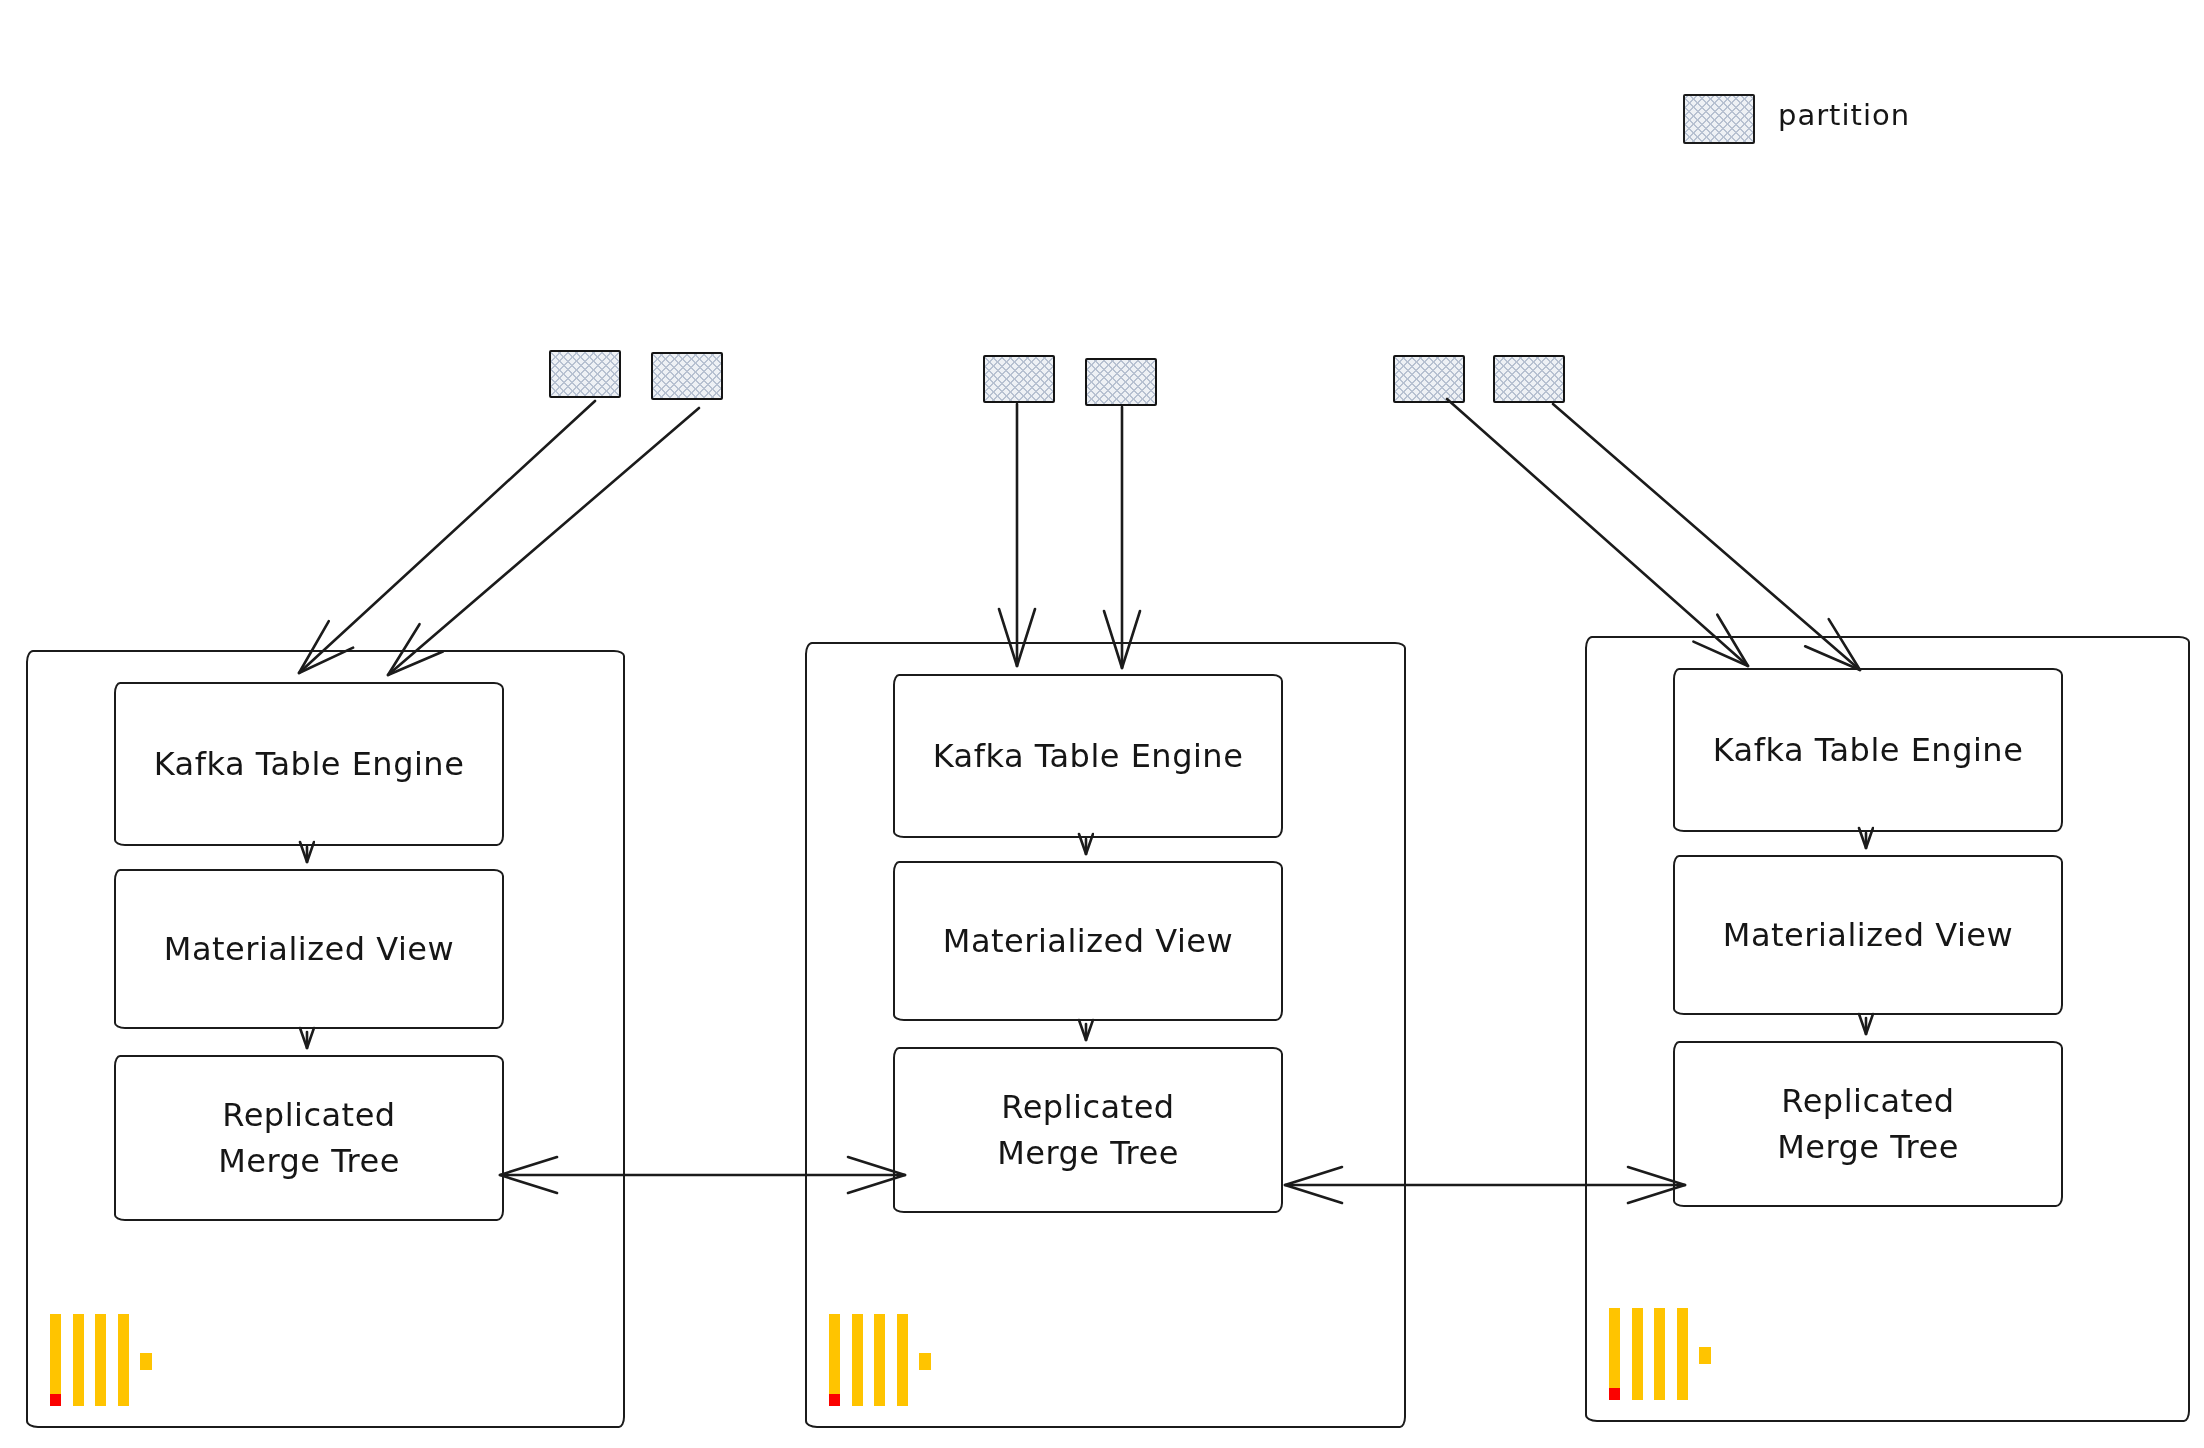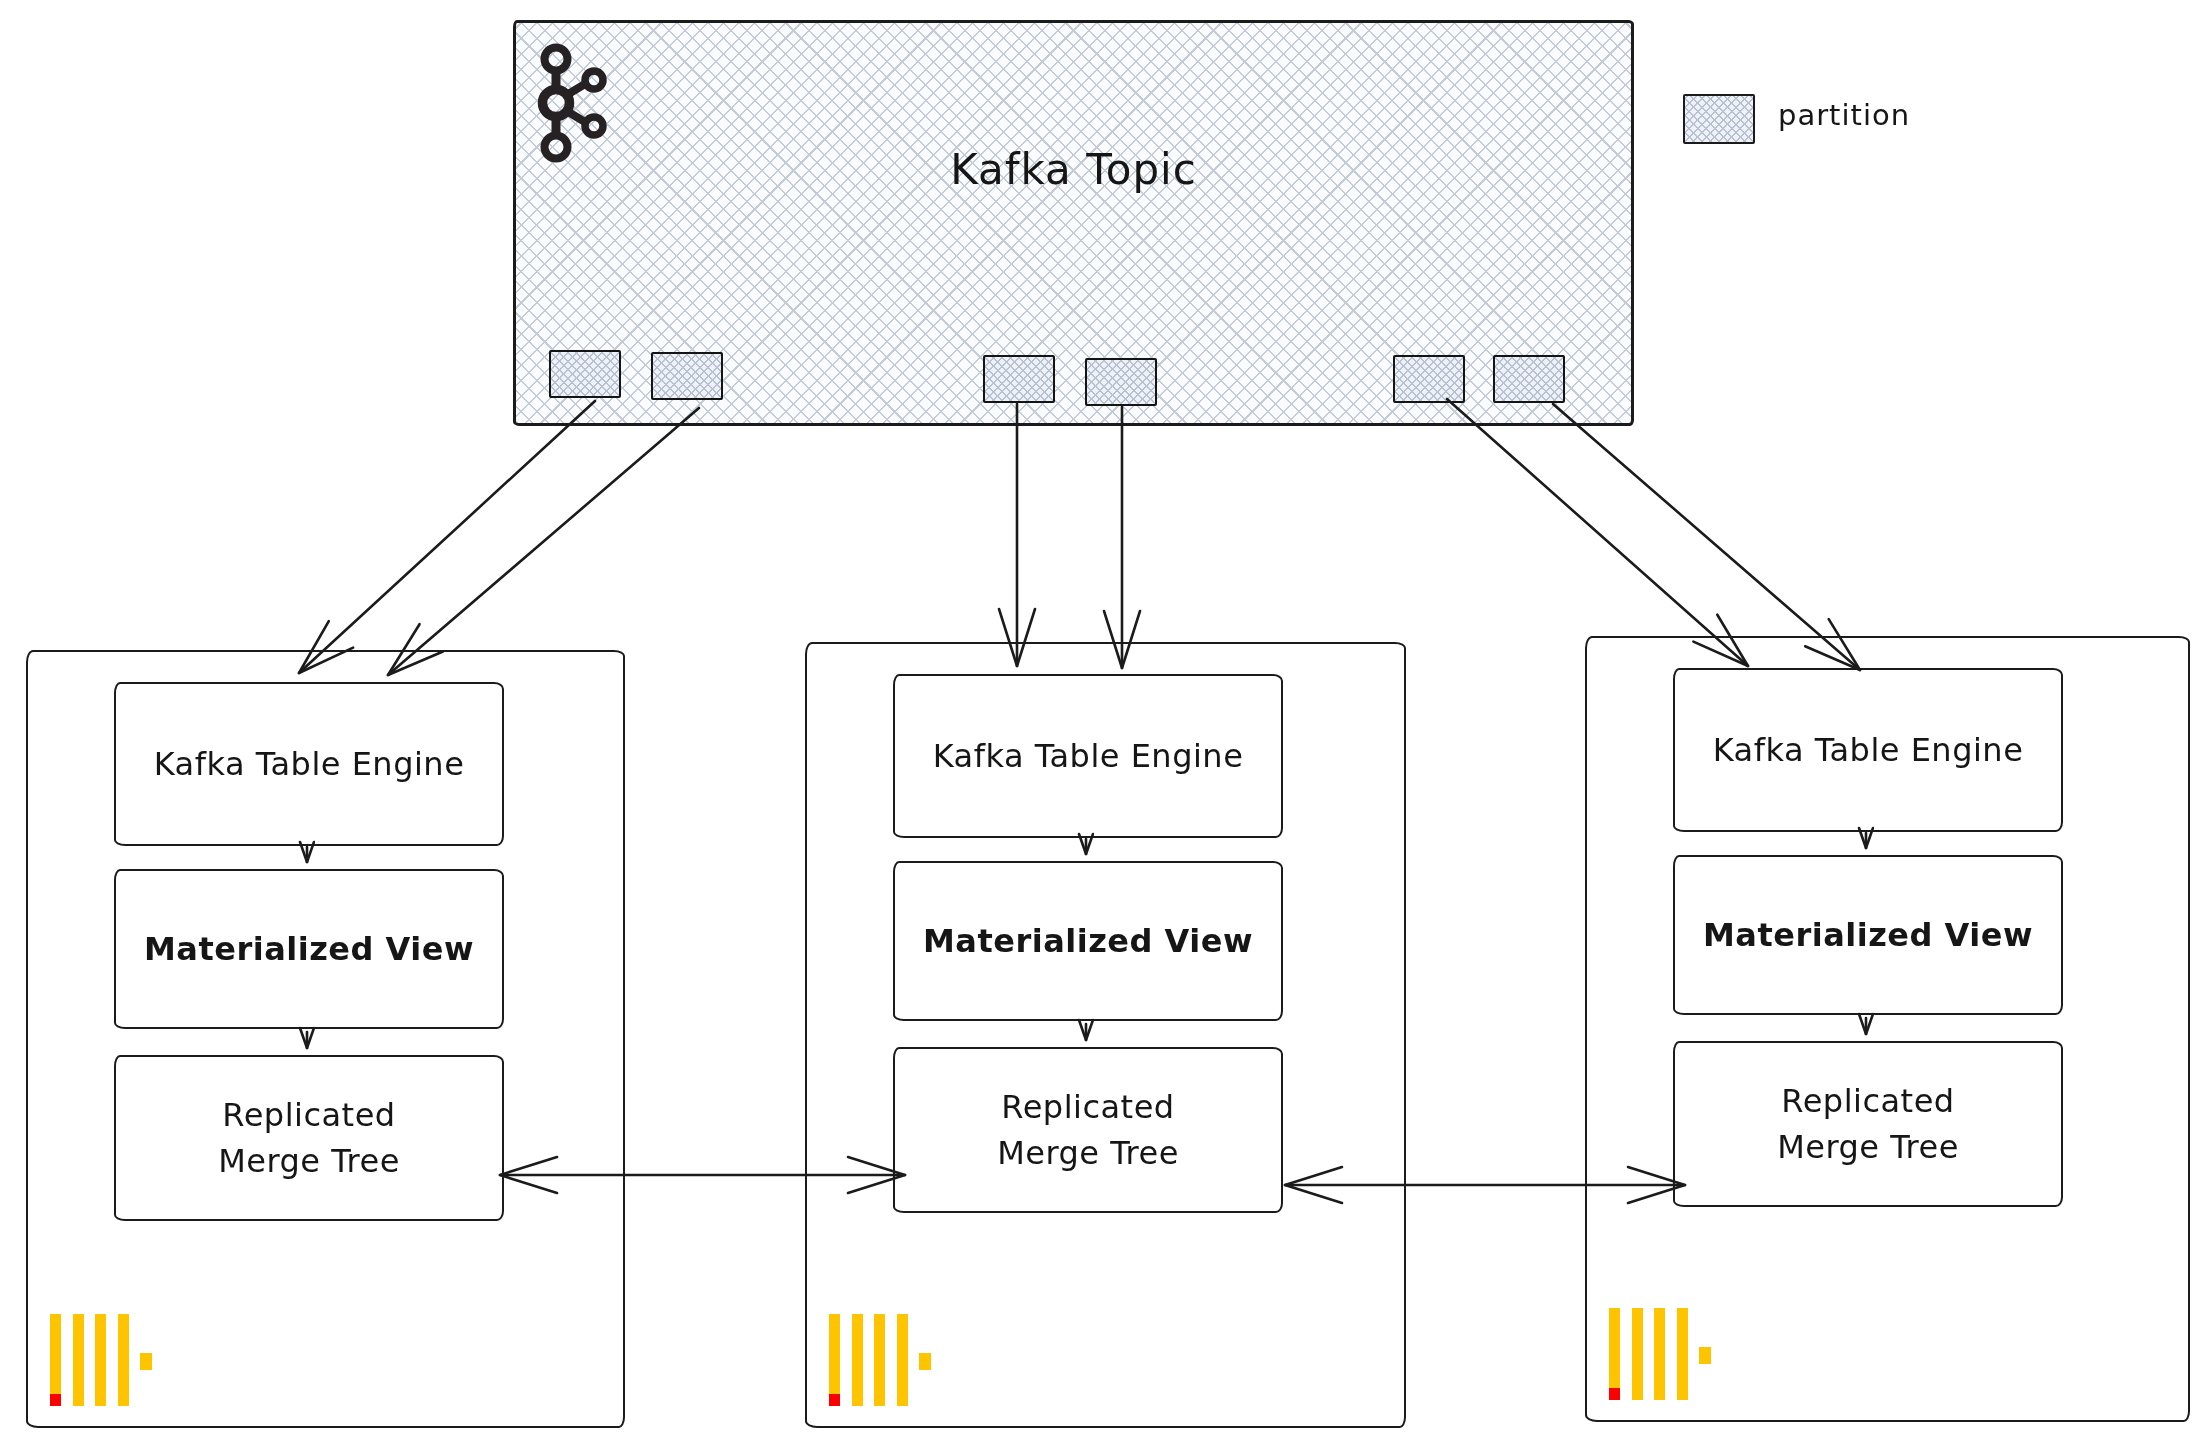--- a/index.html
+++ b/index.html
@@ -47,55 +47,39 @@
   #node1{left:26px;top:650px;width:599px;height:778px;}
   #node2{left:805px;top:642px;width:601px;height:786px;}
   #node3{left:1585px;top:636px;width:605px;height:786px;}
   .inner{
     position:absolute;left:86px;width:390px;box-sizing:border-box;
     border:2.6px solid #1b1b1b;border-radius:6px 10px 7px 11px/11px 7px 10px 6px;
     display:flex;align-items:center;justify-content:center;text-align:center;
     font-size:32px;letter-spacing:0.5px;background:#fff;
   }
   .kte{top:30px;height:164px;}
-  .mv{top:217px;height:160px;font-weight:bold;}
+  .mv{top:217px;height:160px;}
   .rmt{top:403px;height:166px;white-space:pre-line;line-height:1.45;}
   
   .ch-logo{position:absolute;left:22px;bottom:20px;width:104px;height:92px;}
   .ch-logo i{position:absolute;display:block;top:0;width:11px;height:92px;background:#FFC400;}
   .ch-logo .b2{left:22.5px;}
   .ch-logo .b3{left:45px;}
   .ch-logo .b4{left:67.5px;}
   .ch-logo .sq{left:90px;top:39px;width:12px;height:17px;}
   .ch-logo .red{left:0;top:auto;bottom:0;height:12px;background:#FB0200;}
   
   #arrows{position:absolute;left:0;top:0;pointer-events:none;}
   #arrows path{stroke:#1b1b1b;stroke-width:2.6;fill:none;stroke-linecap:round;}
 </style>
 </head>
 <body>
 
 <div id="canvas">
 
-  <div id="topic" class="sketch hatch-lite">
-    <svg id="kafka-icon" width="78" height="128" viewBox="0 0 78 128">
-      <g stroke="#262223" fill="none">
-        <line x1="22" y1="33" x2="22" y2="52" stroke-width="9"></line>
-        <line x1="22" y1="76" x2="22" y2="96" stroke-width="9"></line>
-        <line x1="31" y1="57" x2="51" y2="45" stroke-width="8"></line>
-        <line x1="31" y1="71" x2="51" y2="83" stroke-width="8"></line>
-        <circle cx="22" cy="20" r="11.5" stroke-width="8"></circle>
-        <circle cx="22" cy="64" r="13.5" stroke-width="9.5"></circle>
-        <circle cx="22" cy="108" r="11.5" stroke-width="8"></circle>
-        <circle cx="60" cy="41" r="9" stroke-width="7.5"></circle>
-        <circle cx="60" cy="87" r="9" stroke-width="7.5"></circle>
-      </g>
-    </svg>
-    <div id="topic-title">Kafka Topic</div>
-  </div>
 
   <div class="partition hatch-dense p1"></div>
   <div class="partition hatch-dense p2"></div>
   <div class="partition hatch-dense p3"></div>
   <div class="partition hatch-dense p4"></div>
   <div class="partition hatch-dense p5"></div>
   <div class="partition hatch-dense p6"></div>
 
   <div id="legend-swatch" class="sketch hatch-dense"></div>
   <div id="legend-label">partition</div>

